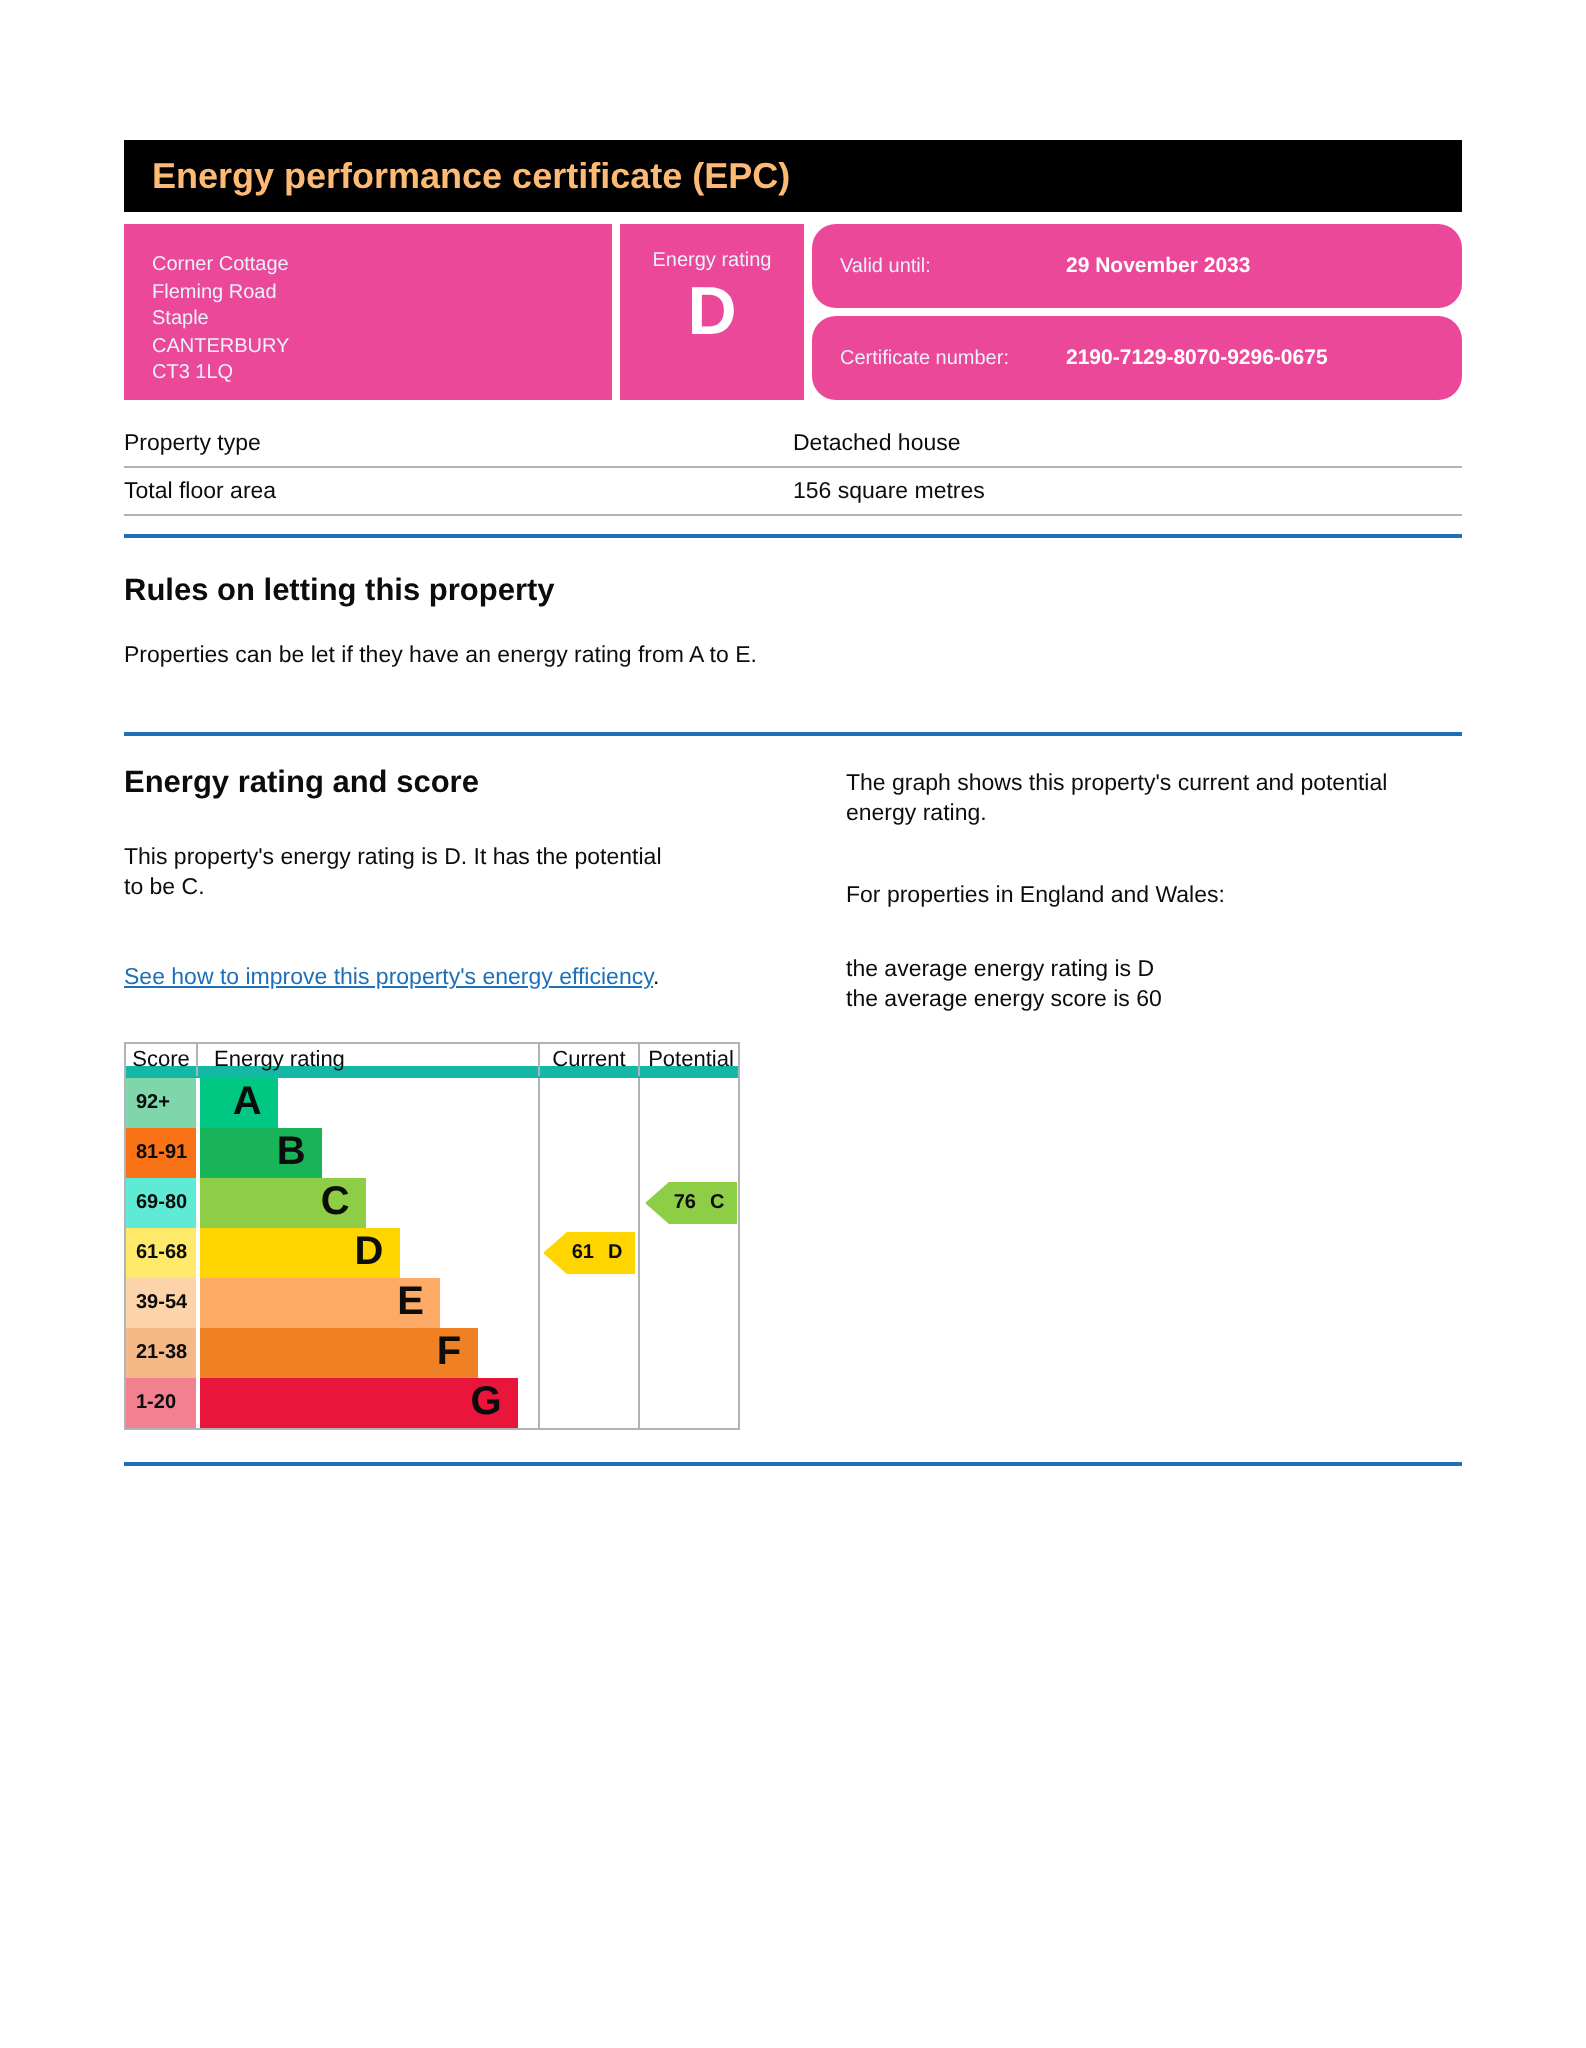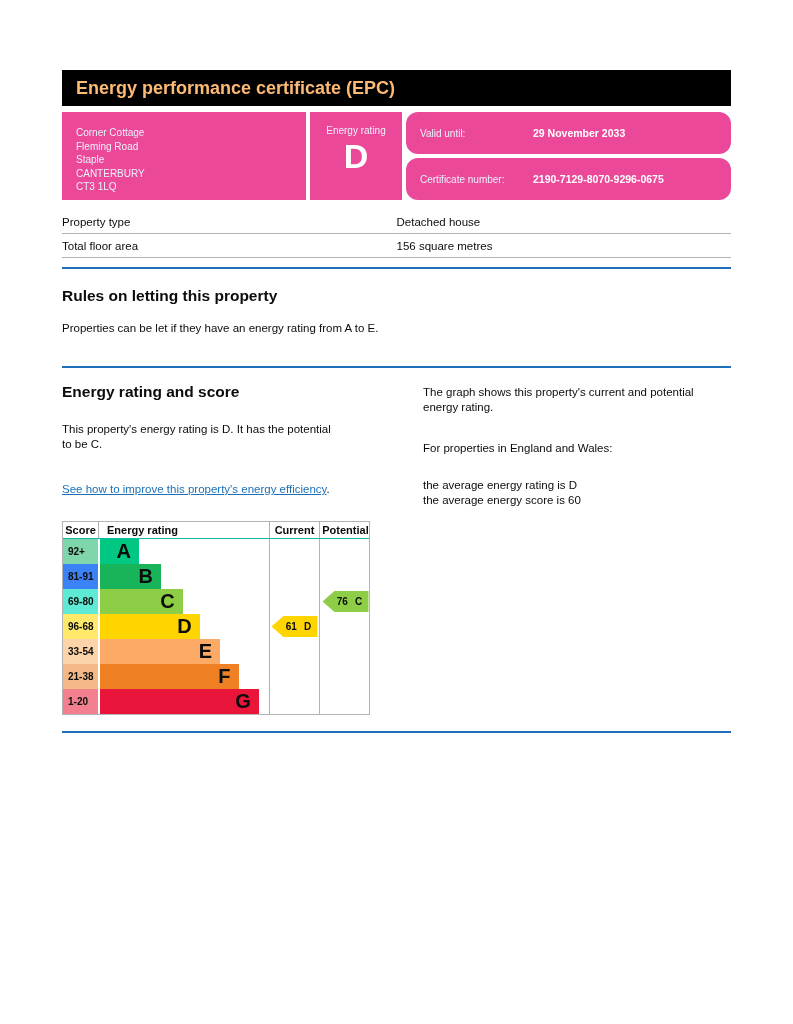--- a/index.html
+++ b/index.html
@@ -58,21 +58,21 @@
   .p-rating { margin-top: 21px; max-width: 278px; }
   .p-improve { margin-top: 30px; max-width: 272px; }
   .rp1 { margin-top: 2px; max-width: 300px; }
   .rp2 { margin-top: 28px; }
   .rp3 { margin-top: 26px; }
   .rp4 { margin-top: 22px; }
 
   
   .epc-chart { margin-top: 24px; width: 308px; border: 1px solid #b1b4b6; font-size: 11px; }
   .epc-grid { display: grid; grid-template-columns: 35px 171px 50px 52px; }
-  .epc-head { height: 17px; line-height: 16px; font-weight: bold; border-bottom: 1px solid #14b8a6; }
+  .epc-head { height: 17px; line-height: 16px; font-weight: normal; border-bottom: 6px solid #14b8a6; }
   .h-score { text-align: center; }
   .h-rating { padding-left: 8px; border-left: 1px solid #b1b4b6; }
   .h-current, .h-potential { text-align: center; border-left: 1px solid #b1b4b6; }
   .epc-row { height: 25px; }
   .cell-score { font-size: 10px; font-weight: bold; line-height: 25px; padding-left: 5px; }
   .cell-bars { border-left: 2px solid #ffffff; background: #ffffff; }
   .band-bar { height: 25px; display: flex; align-items: center; justify-content: flex-end; padding-right: 8px; }
   .band-letter { font-size: 20px; font-weight: bold; line-height: 25px; color: #0b0c0c; }
   .cell-current, .cell-potential { border-left: 1px solid #b1b4b6; position: relative; }
   .marker-arrow {
@@ -151,21 +151,21 @@
               <div class="cell-score" style="background: rgb(127, 214, 171);">92+</div>
               <div class="cell-bars">
                 <div class="band-bar" style="background: rgb(0, 199, 129); width: 23%;">
                   <div class="band-letter">A</div>
                 </div>
               </div>
               <div class="cell-current"></div>
               <div class="cell-potential"></div>
             </div>
             <div class="epc-grid epc-row">
-              <div class="cell-score" style="background: #3b82f6;">81-91</div>
+              <div class="cell-score" style="background: #f97316;">81-91</div>
               <div class="cell-bars">
                 <div class="band-bar" style="background: rgb(25, 180, 89); width: 36%;">
                   <div class="band-letter">B</div>
                 </div>
               </div>
               <div class="cell-current"></div>
               <div class="cell-potential"></div>
             </div>
             <div class="epc-grid epc-row">
               <div class="cell-score" style="background: #5eead4;">69-80</div>
@@ -176,36 +176,36 @@
               </div>
               <div class="cell-current"></div>
               <div class="cell-potential">
                 <div class="marker-arrow" style="background: rgb(141, 206, 70); text-align: center;">
                   <div class="">76</div>
                   <div class="">C</div>
                 </div>
               </div>
             </div>
             <div class="epc-grid epc-row">
-              <div class="cell-score" style="background: rgb(255, 233, 107);">96-68</div>
+              <div class="cell-score" style="background: rgb(255, 233, 107);">61-68</div>
               <div class="cell-bars">
                 <div class="band-bar" style="background: rgb(255, 213, 0); width: 59%;">
                   <div class="band-letter">D</div>
                 </div>
               </div>
               <div class="cell-current">
                 <div class="marker-arrow" style="background: rgb(255, 213, 0);">
                   <div class="">61</div>
                   <div class="">D</div>
                 </div>
               </div>
               <div class="cell-potential"></div>
             </div>
             <div class="epc-grid epc-row">
-              <div class="cell-score" style="background: rgb(253, 211, 169);">33-54</div>
+              <div class="cell-score" style="background: rgb(253, 211, 169);">39-54</div>
               <div class="cell-bars">
                 <div class="band-bar" style="background: rgb(252, 170, 101); width: 71%;">
                   <div class="band-letter">E</div>
                 </div>
               </div>
               <div class="cell-current"></div>
               <div class="cell-potential"></div>
             </div>
             <div class="epc-grid epc-row">
               <div class="cell-score" style="background: rgb(244, 185, 134);">21-38</div>

